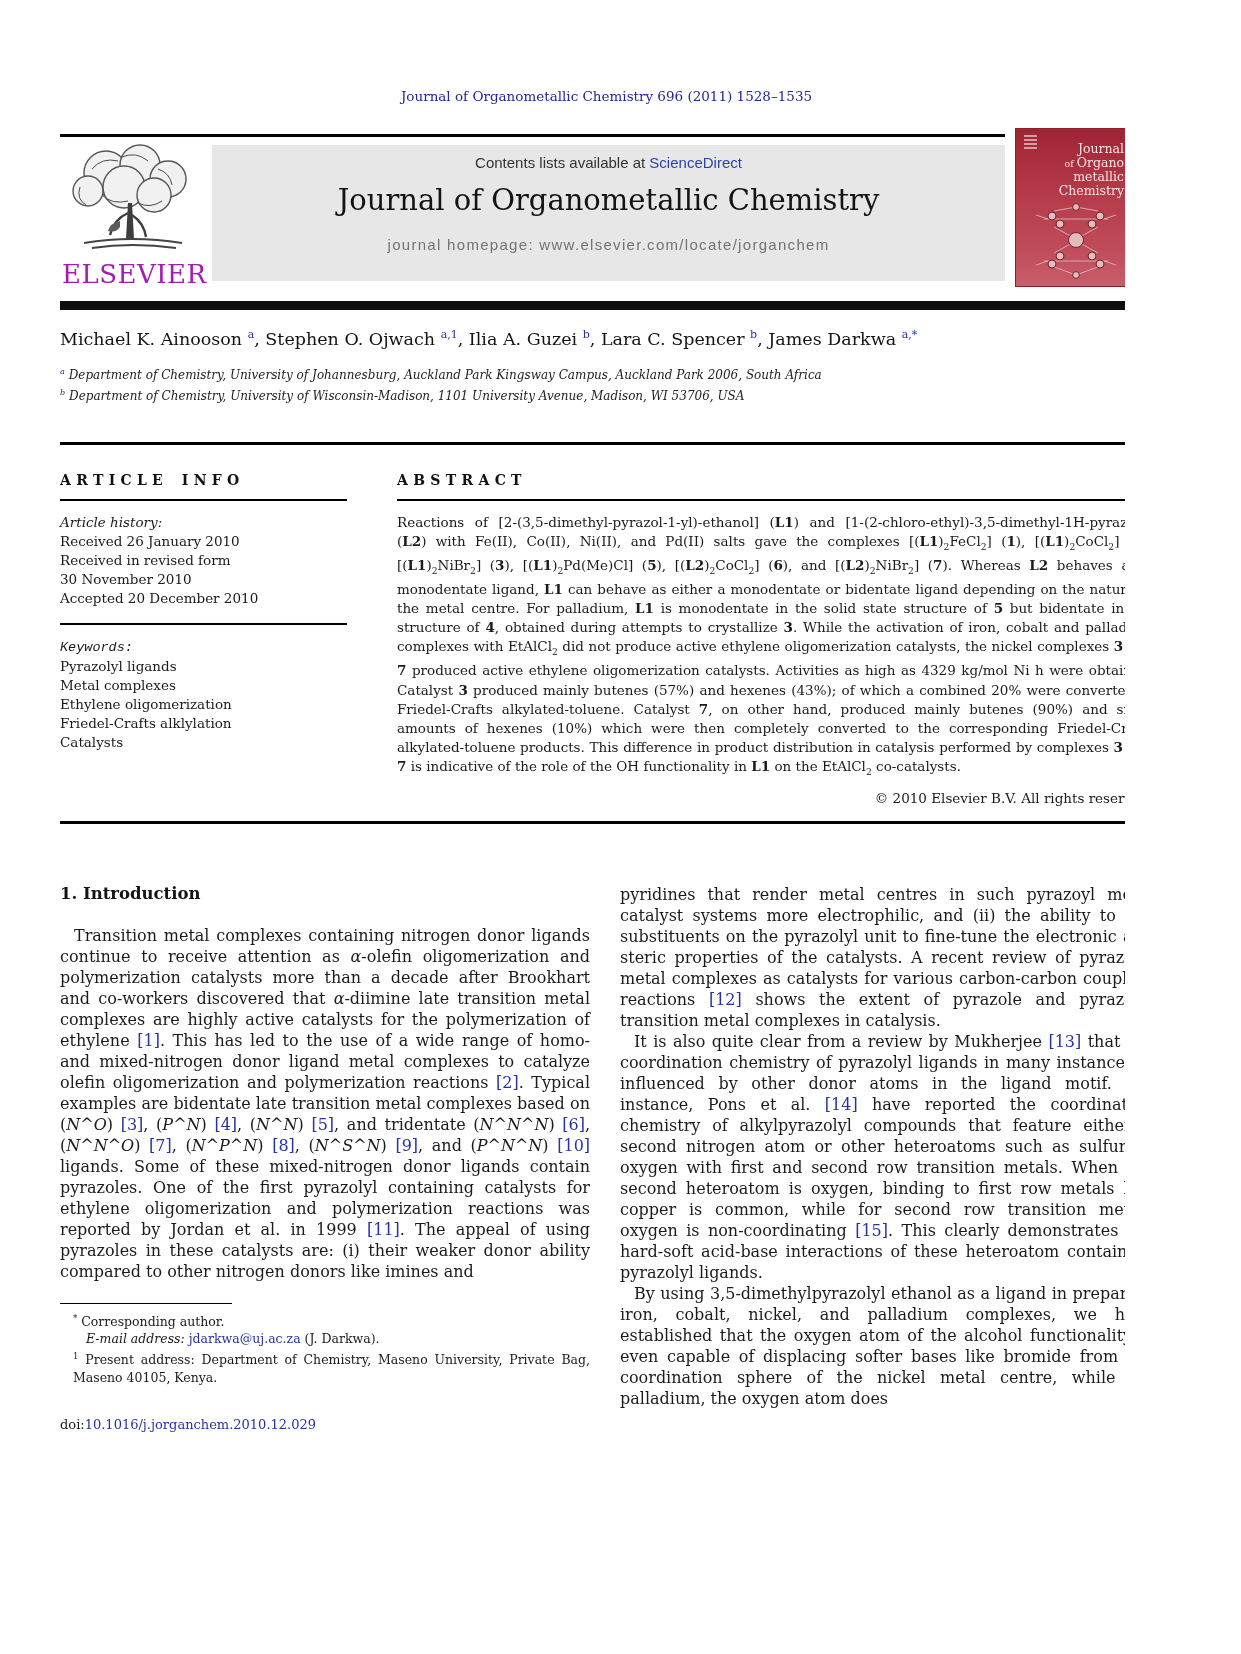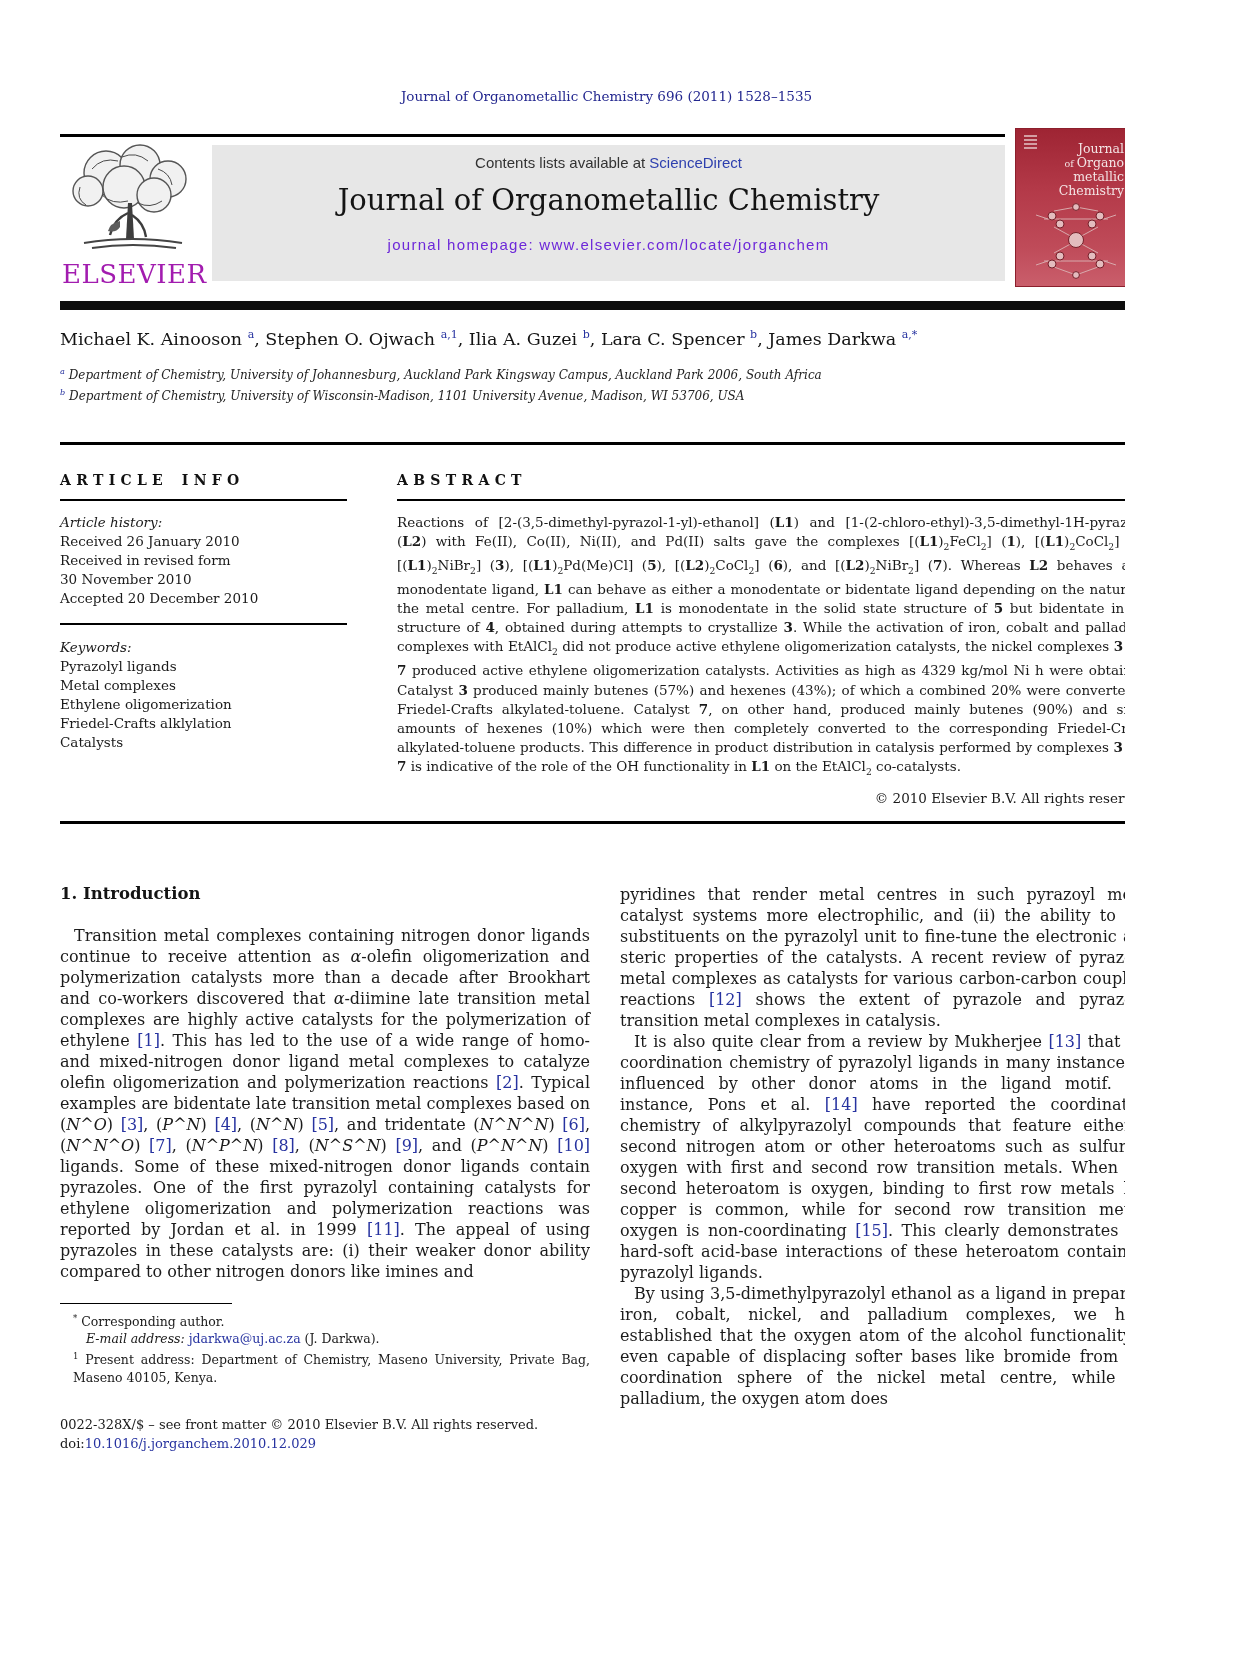--- a/index.html
+++ b/index.html
@@ -15,21 +15,21 @@
   .header-band { position:relative; margin-top:30px; }
   .top-rule { width:945px; height:2.5px; background:#000; }
   .band-row { display:flex; align-items:flex-start; }
   .logo-box { width:152px; padding-top:6px; }
   .logo-box svg { display:block; margin-left:2px; }
   .elsevier-word { font-size:26px; color:#a21caf; letter-spacing:0.5px; margin-top:2px; margin-left:2px; }
   .gray-box { flex:0 0 793px; height:136px; background:#e7e7e7; margin-top:8px; text-align:center; padding-top:9px; }
   .contents-line { font-family:"Liberation Sans", sans-serif; font-size:15px; color:#333; }
   .sciencedirect { color:#2d3fae; }
   .mast-title { font-size:29px; color:#141414; margin-top:12px; }
-  .homepage-line { font-family:"Liberation Sans", sans-serif; font-size:15px; letter-spacing:1.3px; color:#6d28d9; margin-top:19px; }
+  .homepage-line { font-family:"Liberation Sans", sans-serif; font-size:15px; letter-spacing:1.3px; color:#737373; margin-top:19px; }
   .cover { position:absolute; right:16px; top:-6px; width:122px; height:159px;
            background:linear-gradient(180deg,#9e2433 0%,#b43a49 40%,#bf4b59 75%,#ca5f6c 100%);
            box-shadow:0 0 0 1px #8c1f2c inset; }
   .cover-mini { position:absolute; left:9px; top:7px; width:13px; height:16px; opacity:.85; }
   .cover-mini div { height:2px; background:#ddb3b6; margin-bottom:2px; }
   .cover-title { margin-top:14px; padding-right:13px; text-align:right; color:#f3e3e4;
                  font-size:12.5px; line-height:13.5px; }
   .cover-title .sm { font-size:9.5px;margin-top:16px; }
   .cover-mol { display:block; margin:6px auto 0 auto; }
   .thick-bar { width:1093px; height:9px; background:#0e0e0e; margin-top:12px; }
@@ -173,21 +173,21 @@
       <div class="info-col">
         <div class="col-heading">ARTICLE INFO</div>
         <div class="heading-rule"></div>
         <div class="info-body">
           <div class="label">Article history:</div>
           <div>Received 26 January 2010</div>
           <div>Received in revised form</div>
           <div>30 November 2010</div>
           <div>Accepted 20 December 2010</div>
           <div class="info-divider"></div>
-          <div class="label" style="margin-top:0;">Keywords:</div>
+          <div class="label" style="margin-top:0;font-family:Liberation Mono, monospace;">Keywords:</div>
           <div>Pyrazolyl ligands</div>
           <div>Metal complexes</div>
           <div>Ethylene oligomerization</div>
           <div>Friedel-Crafts alklylation</div>
           <div>Catalysts</div>
         </div>
       </div>
       <div class="abs-col">
         <div class="col-heading">ABSTRACT</div>
         <div class="heading-rule"></div>
@@ -202,21 +202,20 @@
       <div class="col-left">
         <div class="sec-heading">1. Introduction</div>
         <div class="body-par indent">Transition metal complexes containing nitrogen donor ligands continue to receive attention as <i>α</i>-olefin oligomerization and polymerization catalysts more than a decade after Brookhart and co-workers discovered that <i>α</i>-diimine late transition metal complexes are highly active catalysts for the polymerization of ethylene <r>[1]</r>. This has led to the use of a wide range of homo- and mixed-nitrogen donor ligand metal complexes to catalyze olefin oligomerization and polymerization reactions <r>[2]</r>. Typical examples are bidentate late transition metal complexes based on (<i>N</i>^<i>O</i>) <r>[3]</r>, (<i>P</i>^<i>N</i>) <r>[4]</r>, (<i>N</i>^<i>N</i>) <r>[5]</r>, and tridentate (<i>N</i>^<i>N</i>^<i>N</i>) <r>[6]</r>, (<i>N</i>^<i>N</i>^<i>O</i>) <r>[7]</r>, (<i>N</i>^<i>P</i>^<i>N</i>) <r>[8]</r>, (<i>N</i>^<i>S</i>^<i>N</i>) <r>[9]</r>, and (<i>P</i>^<i>N</i>^<i>N</i>) <r>[10]</r> ligands. Some of these mixed-nitrogen donor ligands contain pyrazoles. One of the first pyrazolyl containing catalysts for ethylene oligomerization and polymerization reactions was reported by Jordan et al. in 1999 <r>[11]</r>. The appeal of using pyrazoles in these catalysts are: (i) their weaker donor ability compared to other nitrogen donors like imines and</div>
         <div class="footnotes">
           <div class="fn-rule"></div>
           <div class="fn-line first"><sup>*</sup> Corresponding author.</div>
           <div class="fn-line email"><i>E-mail address:</i> <r>jdarkwa@uj.ac.za</r> (J. Darkwa).</div>
           <div class="fn-line" style="padding-left:13px; text-indent:0;"><sup>1</sup> Present address: Department of Chemistry, Maseno University, Private Bag, Maseno 40105, Kenya.</div>
         </div>
         <div class="page-footer">
-          <div>0022-328X/$ – see front matter © 2010 Elsevier B.V. All rights reserved.</div>
           <div><span>doi:</span><r>10.1016/j.jorganchem.2010.12.029</r></div>
         </div>
       </div>
       <div class="col-right">
         <div class="body-par">pyridines that render metal centres in such pyrazoyl metal catalyst systems more electrophilic, and (ii) the ability to use substituents on the pyrazolyl unit to fine-tune the electronic and steric properties of the catalysts. A recent review of pyrazolyl metal complexes as catalysts for various carbon-carbon coupling reactions <r>[12]</r> shows the extent of pyrazole and pyrazolyl transition metal complexes in catalysis.</div>
         <div class="body-par indent">It is also quite clear from a review by Mukherjee <r>[13]</r> that the coordination chemistry of pyrazolyl ligands in many instances is influenced by other donor atoms in the ligand motif. For instance, Pons et al. <r>[14]</r> have reported the coordination chemistry of alkylpyrazolyl compounds that feature either a second nitrogen atom or other heteroatoms such as sulfur or oxygen with first and second row transition metals. When the second heteroatom is oxygen, binding to first row metals like copper is common, while for second row transition metals oxygen is non-coordinating <r>[15]</r>. This clearly demonstrates the hard-soft acid-base interactions of these heteroatom containing pyrazolyl ligands.</div>
         <div class="body-par indent">By using 3,5-dimethylpyrazolyl ethanol as a ligand in preparing iron, cobalt, nickel, and palladium complexes, we have established that the oxygen atom of the alcohol functionality is even capable of displacing softer bases like bromide from the coordination sphere of the nickel metal centre, while for palladium, the oxygen atom does</div>
       </div>
     </div>
 

